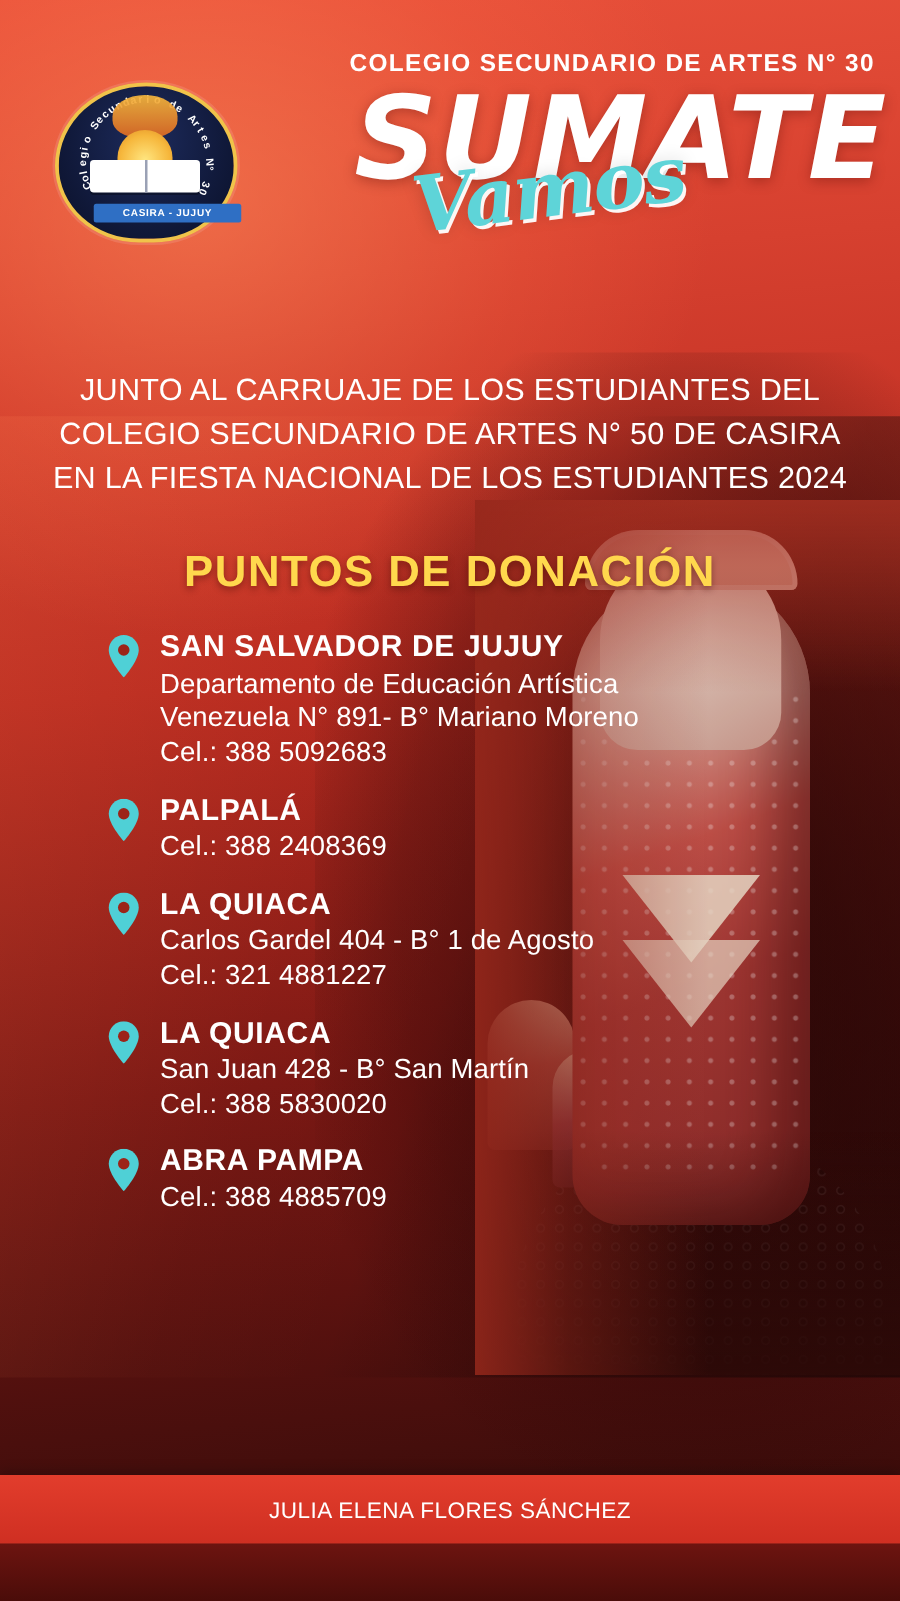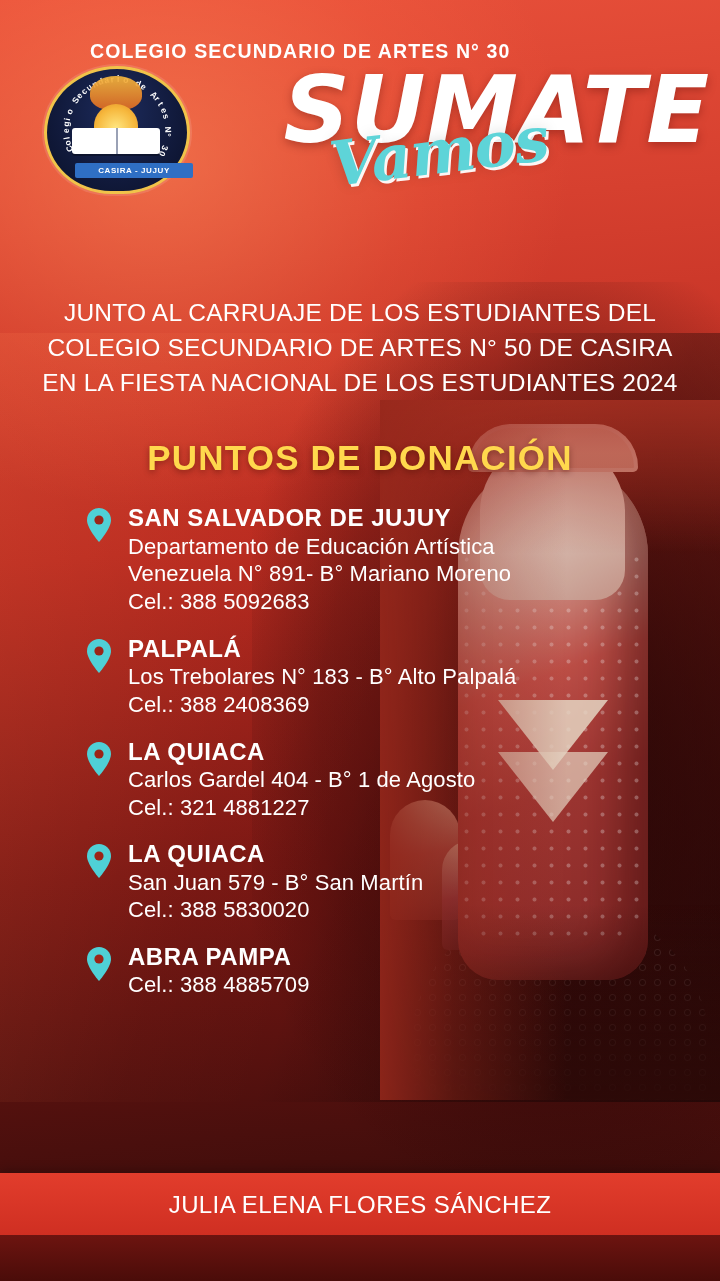--- a/index.html
+++ b/index.html
@@ -251,26 +251,26 @@
   .logo .band span {
     display: block;
     text-align: center;
     font-size: 8px;
     line-height: 15px;
     color: #fff;
     letter-spacing: .6px;
     font-weight: bold;
   }
   .school-line {
-    text-align: left;
+    text-align: right;
     color: #fff;
     font-size: 19.5px;
     letter-spacing: 1.1px;
     font-weight: bold;
-    padding-left: 90px;
+    padding-left: 58px;
     padding-right: 20px;
   }
   .sumate-wrap {
     position: relative;
     text-align: right;
     padding-left: 90px;
     padding-right: 10px;
     margin-top: 2px;
   }
   .sumate {
@@ -370,21 +370,21 @@
     letter-spacing: .3px;
   }
   .footer .alias-row b {
     font-size: 31px;
     font-weight: bold;
     letter-spacing: .4px;
   }
   .footer .name {
     margin-top: 4px;
     color: #fff;
-    font-size: 24px;
+    font-size: 18px;
     letter-spacing: .4px;
   }
   .bottom-bar {
     position: absolute;
     left: 0;
     bottom: 0;
     width: 100%;
     height: 46px;
     background: linear-gradient(180deg, #6d1410 0%, #4a0c09 100%);
   }
@@ -490,21 +490,20 @@
           <div class="line">Cel.: 388 5092683</div>
         </div>
         <div class="point">
           <div class="pin">
             <svg width="26" height="34" viewBox="0 0 26 34">
               <path d="M13 0C6.4 0 1 5.4 1 12c0 8.6 12 22 12 22s12-13.4 12-22C25 5.4 19.6 0 13 0z" fill="#4fd0d6"></path>
               <circle cx="13" cy="12" r="4.6" fill="#9c2418"></circle>
             </svg>
           </div>
           <div class="city">PALPALÁ</div>
-          <div class="line">Los Trebolares N° 183 - B° Alto Palpalá</div>
           <div class="line">Cel.: 388 2408369</div>
         </div>
         <div class="point">
           <div class="pin">
             <svg width="26" height="34" viewBox="0 0 26 34">
               <path d="M13 0C6.4 0 1 5.4 1 12c0 8.6 12 22 12 22s12-13.4 12-22C25 5.4 19.6 0 13 0z" fill="#4fd0d6"></path>
               <circle cx="13" cy="12" r="4.6" fill="#9c2418"></circle>
             </svg>
           </div>
           <div class="city">LA QUIACA</div>
@@ -512,21 +511,21 @@
           <div class="line">Cel.: 321 4881227</div>
         </div>
         <div class="point">
           <div class="pin">
             <svg width="26" height="34" viewBox="0 0 26 34">
               <path d="M13 0C6.4 0 1 5.4 1 12c0 8.6 12 22 12 22s12-13.4 12-22C25 5.4 19.6 0 13 0z" fill="#4fd0d6"></path>
               <circle cx="13" cy="12" r="4.6" fill="#9c2418"></circle>
             </svg>
           </div>
           <div class="city">LA QUIACA</div>
-          <div class="line">San Juan 579  -  B° San Martín</div>
+          <div class="line">San Juan 428  -  B° San Martín</div>
           <div class="line">Cel.: 388 5830020</div>
         </div>
         <div class="point">
           <div class="pin">
             <svg width="26" height="34" viewBox="0 0 26 34">
               <path d="M13 0C6.4 0 1 5.4 1 12c0 8.6 12 22 12 22s12-13.4 12-22C25 5.4 19.6 0 13 0z" fill="#4fd0d6"></path>
               <circle cx="13" cy="12" r="4.6" fill="#9c2418"></circle>
             </svg>
           </div>
           <div class="city">ABRA  PAMPA</div>

